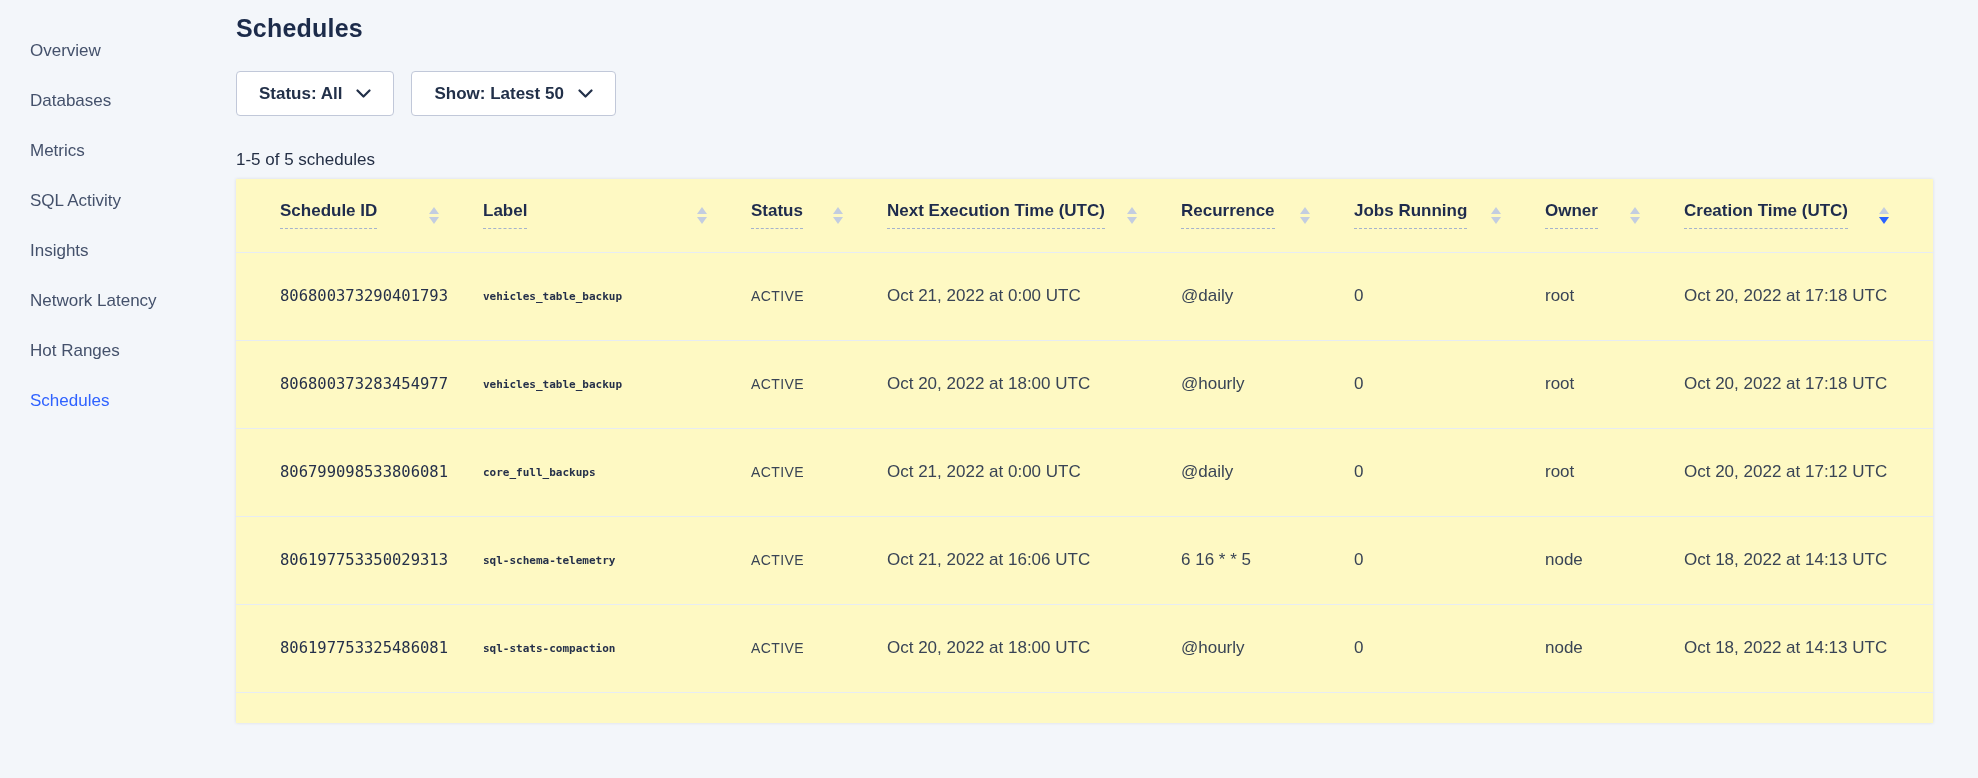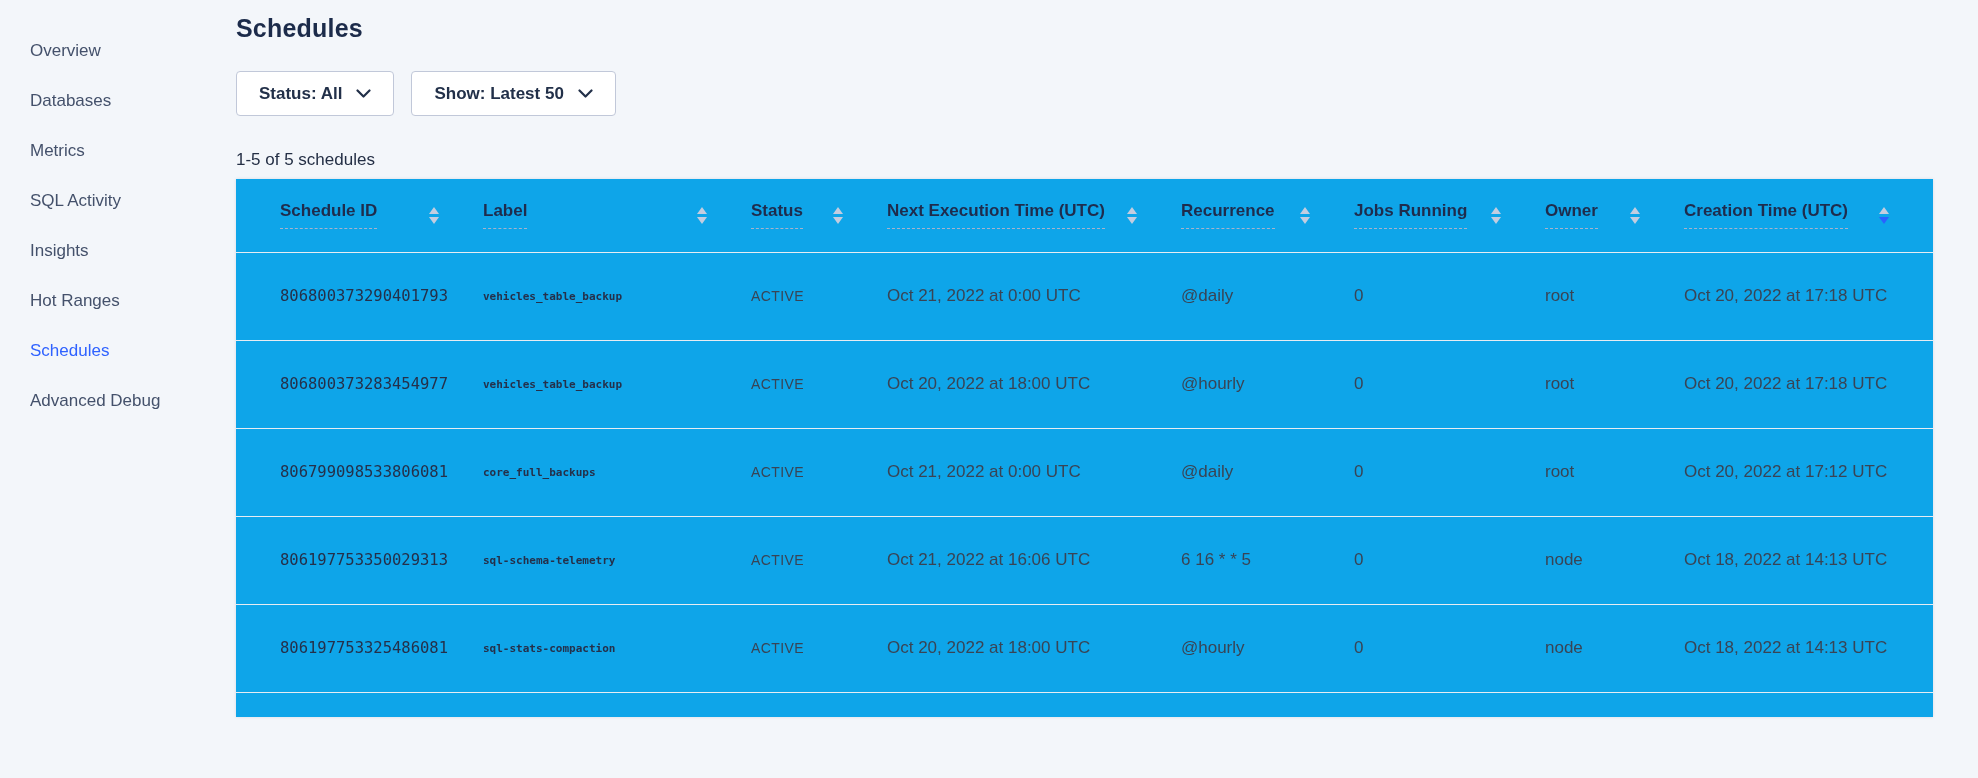--- a/index.html
+++ b/index.html
@@ -33,23 +33,23 @@
     height: 45px; padding: 0 22px;
     background: #ffffff; border: 1px solid #c1c8d9; border-radius: 4px;
     font-family: "Liberation Sans", sans-serif;
     font-size: 17px; font-weight: 700; color: #223049;
     cursor: pointer;
   }
   .results-count { font-size: 17px; color: #242f45; margin-bottom: 9px; }
 
   
   .card {
-    background: #0ea5e9;
+    background: #fef9c3;
     box-shadow: 0 0 3px rgba(60,72,100,0.14);
-    padding-bottom: 24px;
+    padding-bottom: 30px;
   }
   table { table-layout: fixed; width: 100%; border-collapse: collapse; }
   .c0 { width: 247px; } .c1 { width: 268px; } .c2 { width: 136px; }
   .c3 { width: 294px; } .c4 { width: 173px; } .c5 { width: 191px; }
   .c6 { width: 139px; } .c7 { width: auto; }
   th.c0, td.c0 { padding-left: 44px; }
 
   thead th { height: 73px; text-align: left; border-bottom: 1px solid #e7ecf3; cursor: pointer; }
   .th-inner { display: flex; align-items: center; justify-content: space-between; padding-right: 44px; }
   .th-label {
@@ -95,27 +95,27 @@
         <li>
     <span>Metrics</span>
   </li>
         <li>
     <span>SQL Activity</span>
   </li>
         <li>
     <span>Insights</span>
   </li>
         <li>
+    <span>Network Latency</span>
+  </li>
+        <li>
     <span>Hot Ranges</span>
   </li>
         <li class="active">
     <span>Schedules</span>
-  </li>
-        <li>
-    <span>Advanced Debug</span>
   </li>
       </ul>
   </nav>
 
   <main class="main">
     <h1 class="page-title">Schedules</h1>
 
     <div class="filters">
       <button class="dropdown">
         <span>Status: All</span>

